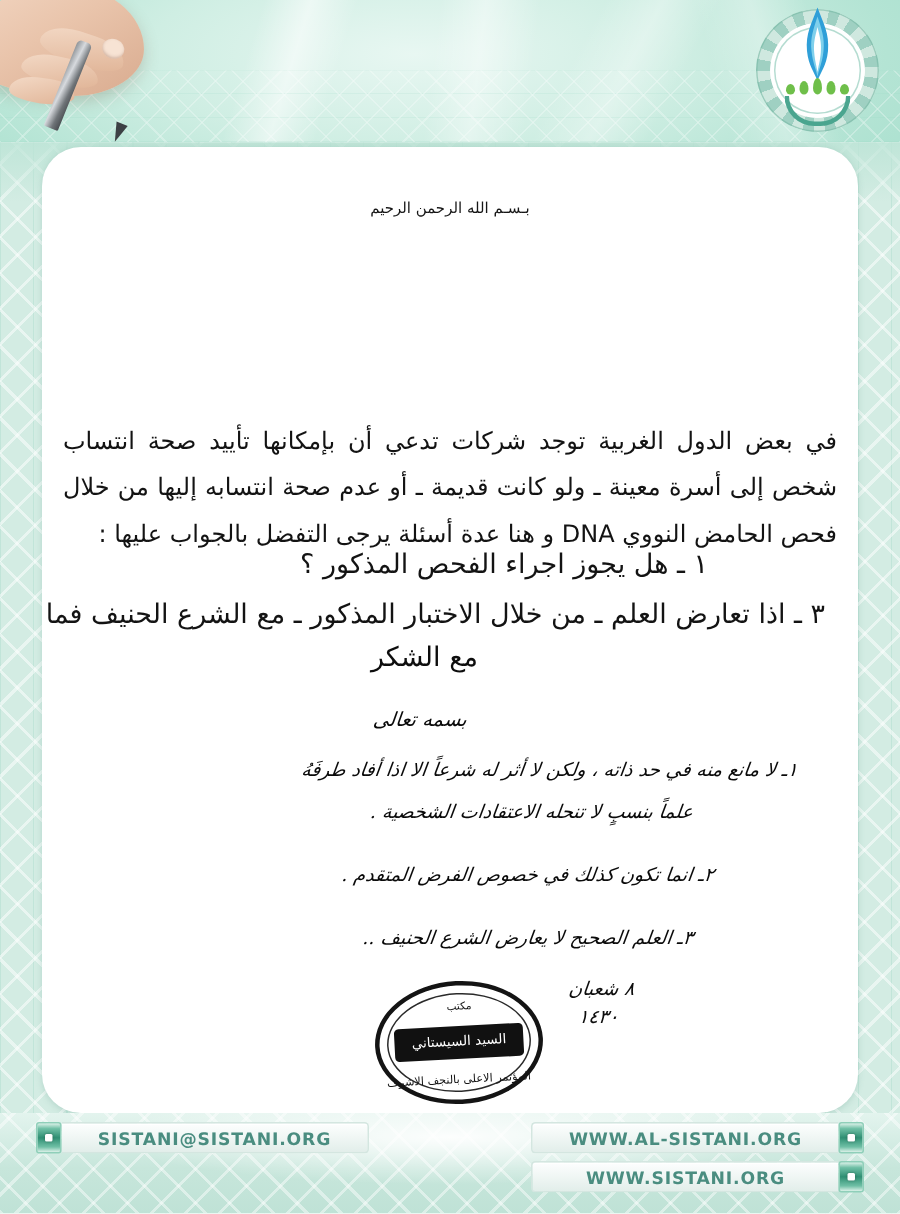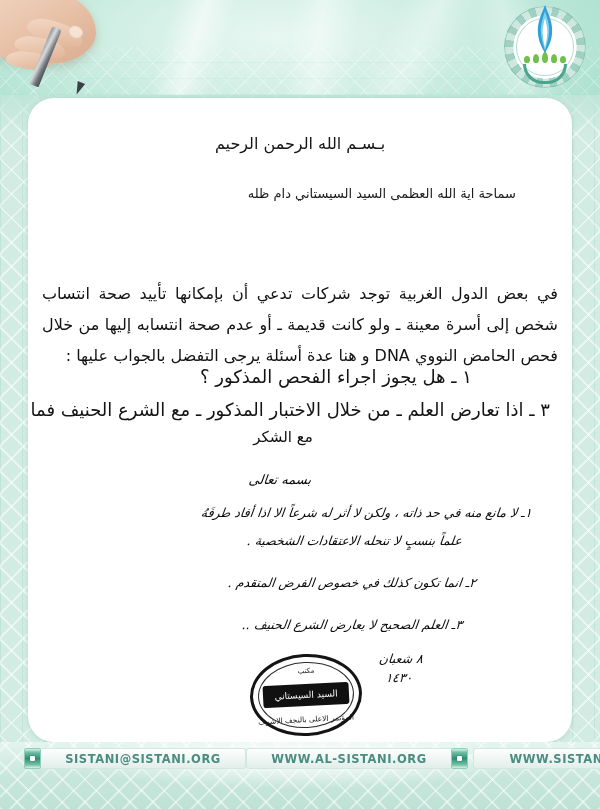--- a/index.html
+++ b/index.html
@@ -233,21 +233,21 @@
   .scan {
     direction: rtl;
     color: #0d0d0d;
     font-family: "DejaVu Sans", "Liberation Sans", sans-serif;
   }
   .line-basmala {
     position: absolute;
     left: 0; right: 0;
     top: 36px;
     text-align: center;
-    font-size: 16px;
+    font-size: 10px;
     color: #161616;
     letter-spacing: .3px;
   }
   .line-addressee {
     position: absolute;
     right: 56px;
     top: 88px;
     font-size: 13px;
     color: #1a1a1a;
   }
@@ -280,21 +280,21 @@
   }
   .q-item { display: block; text-align: center; white-space: nowrap; }
   .q-item.i1 { padding-right: 86px; text-align: right; }
   .q-item.i2 { padding-right: 46px; text-align: right; }
   .q-item.i3 { padding-right: 8px;  text-align: left; }
   .thanks {
     position: absolute;
     left: 12px; right: 0;
     top: 330px;
     text-align: center;
-    font-size: 15px;
+    font-size: 18px;
     padding-right: 46px;
   }
 
   
   .hand {
     direction: rtl;
     color: #0a0a0a;
     font-family: "DejaVu Serif", "Liberation Serif", serif;
     font-style: italic;
   }
@@ -425,21 +425,21 @@
     position: absolute;
     left: 0; top: 6px;
     width: 600px;
     display: flex;
     justify-content: space-between;
     padding: 0 24px;
     box-sizing: border-box;
   }
   .footer-col {
     display: flex;
-    flex-direction: row;
+    flex-direction: column;
     gap: 5px;
   }
   .flink {
     display: flex;
     align-items: stretch;
     height: 21px;
     text-decoration: none;
   }
   .flink.right-icon { flex-direction: row-reverse; }
   .fl-icon {
@@ -523,21 +523,20 @@
   </div>
 
   <div class="bg-pattern"></div>
   <div class="bg-fade-top"></div>
 
   <div class="doc">
     <div class="doc-inner scan">
 
       <div class="line-basmala">بـسـم الله الرحمن الرحيم</div>
 
-      <div class="line-addressee">سماحة اية الله العظمى السيد السيستاني دام ظله</div>
 
 
       <div class="para-question">في بعض الدول الغربية توجد شركات تدعي أن بإمكانها تأييد صحة انتساب شخص إلى أسرة معينة ـ ولو كانت قديمة ـ أو عدم صحة انتسابه إليها من خلال فحص الحامض النووي DNA و هنا عدة أسئلة يرجى التفضل بالجواب عليها :</div>
 
       <div class="q-list">
         <span class="q-item i1">١ ـ هل يجوز اجراء الفحص المذكور ؟</span>
         <span class="q-item i3">٣ ـ اذا تعارض العلم ـ من خلال الاختبار المذكور ـ مع الشرع الحنيف فما العمل ؟</span>
       </div>
 
       <div class="thanks">مع الشكر</div>

